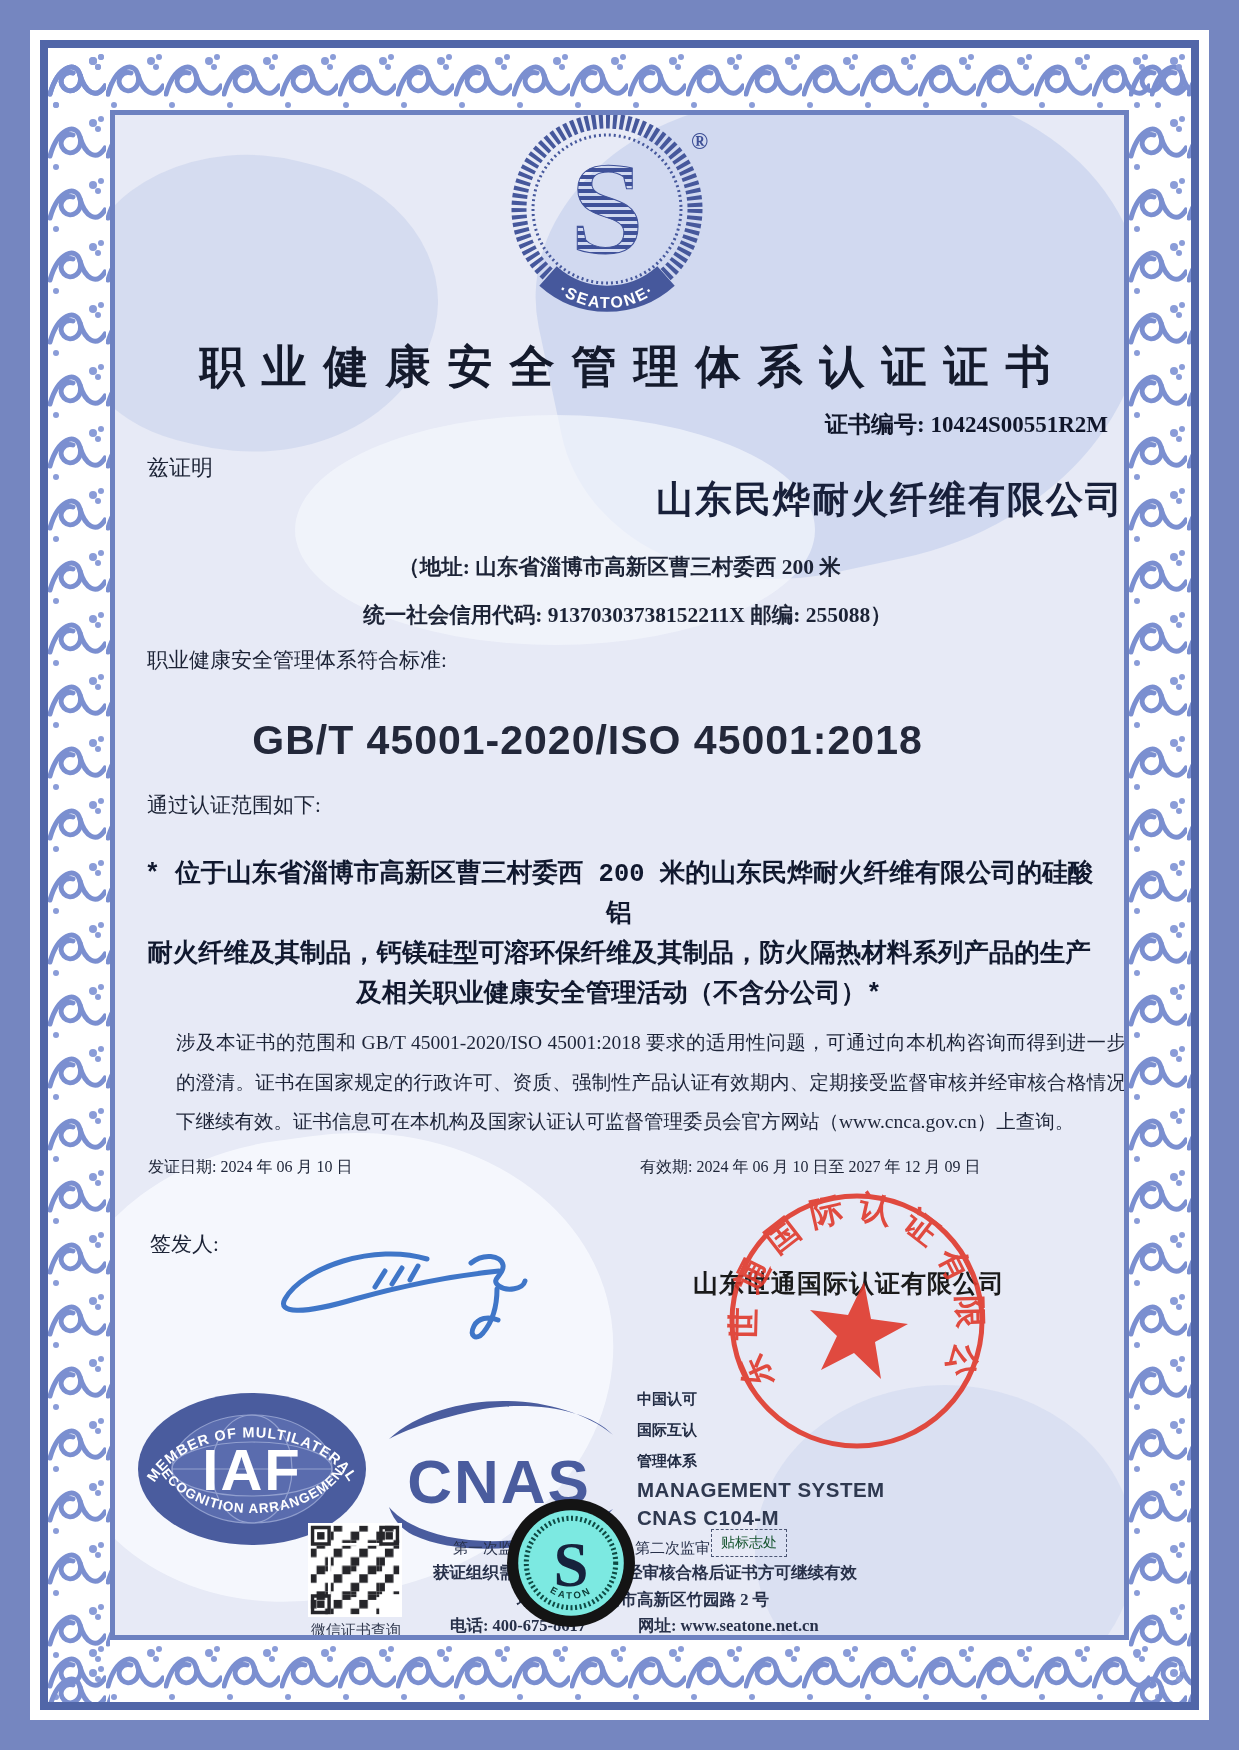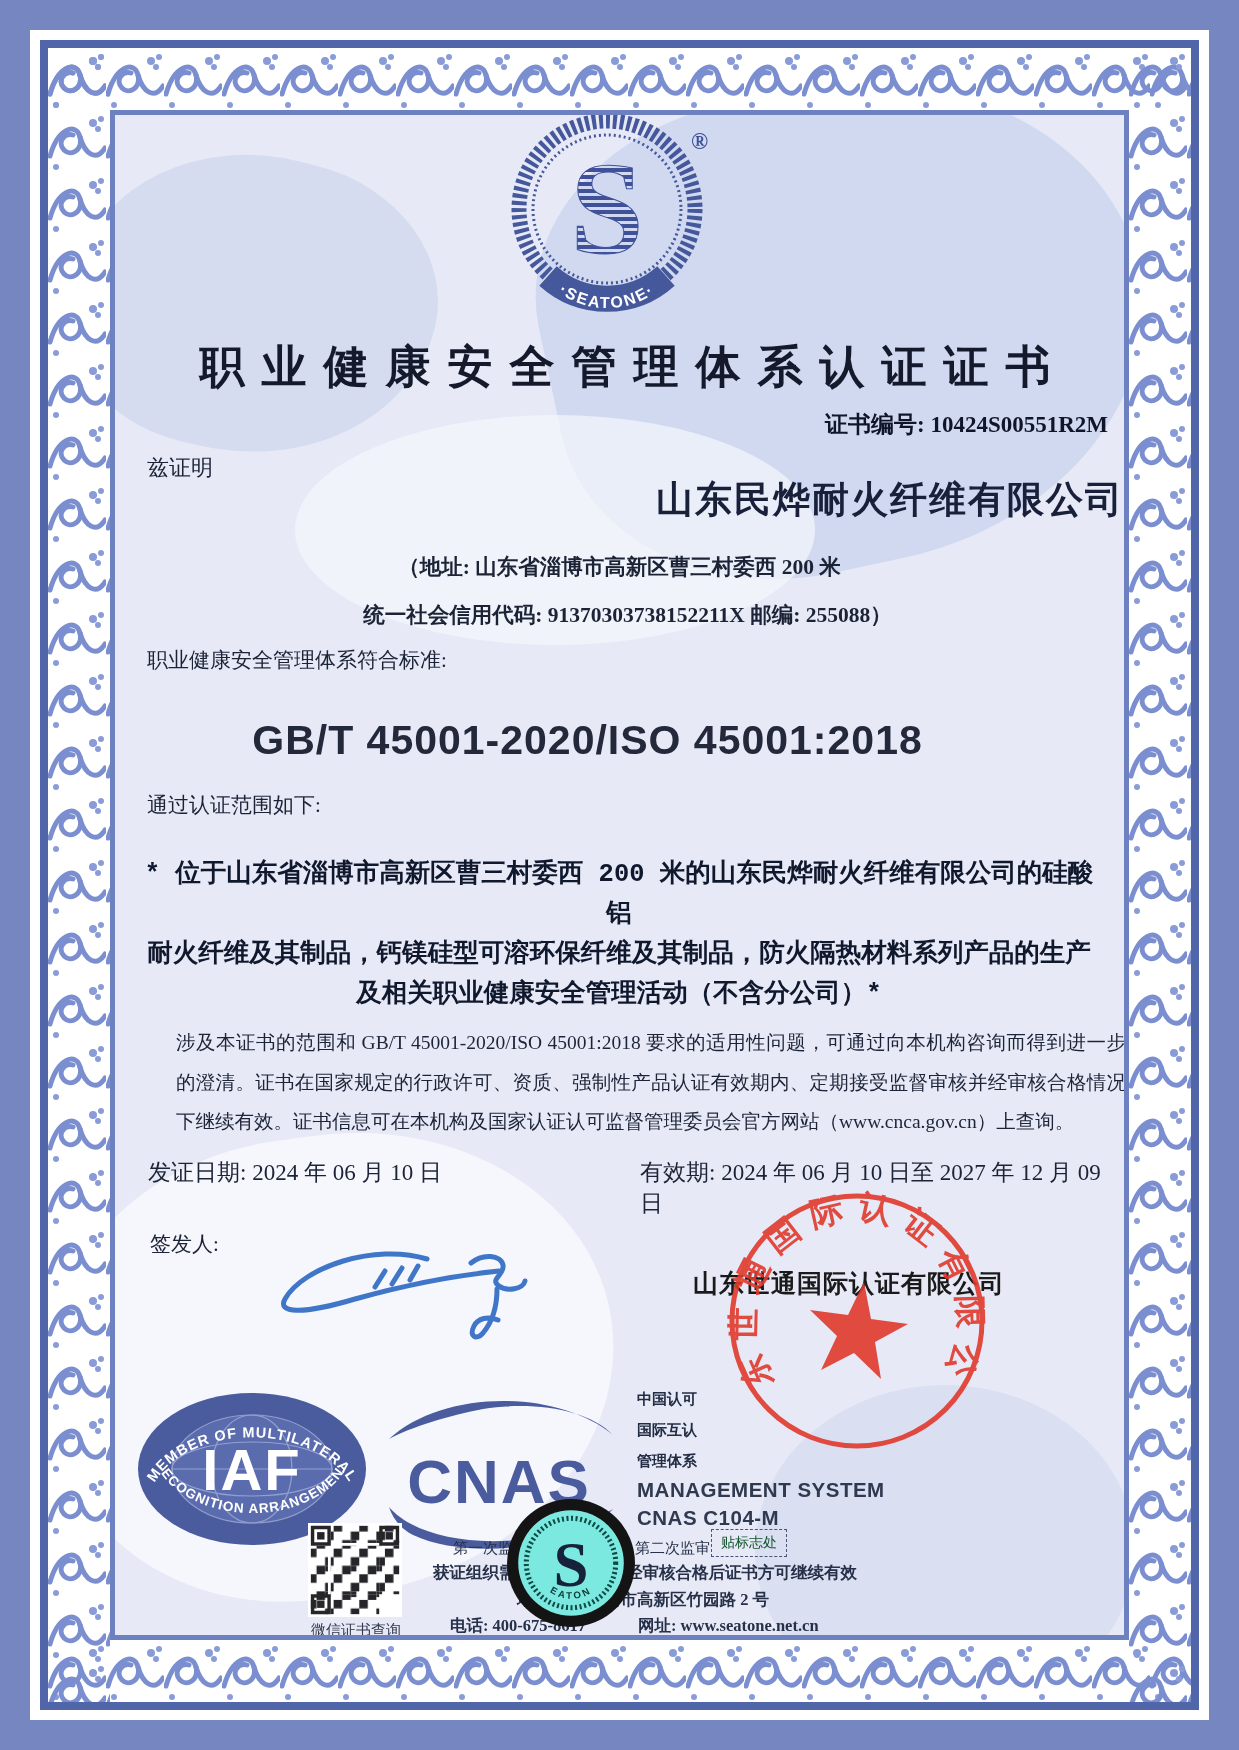--- a/index.html
+++ b/index.html
@@ -23,21 +23,21 @@
            font-family:"Liberation Sans","DejaVu Sans",sans-serif;}
   .addr1{left:0;top:437px;width:100%;text-align:center;font-size:21.5px;font-weight:700;}
   .addr2{left:8px;top:485px;width:100%;text-align:center;font-size:21.5px;font-weight:700;}
   .stdlabel{left:32px;top:531px;font-size:21px;}
   .standard{left:0;top:602px;width:100%;text-align:center;font-size:41px;font-weight:600;color:#23283a;
             font-family:"Liberation Sans","DejaVu Sans",sans-serif;padding-right:64px;box-sizing:border-box;letter-spacing:1px;}
   .scopelabel{left:32px;top:676px;font-size:21px;}
   .scope{left:20px;top:740px;width:968px;text-align:center;font-size:25.5px;line-height:40px;font-weight:700;color:#10182e;
          font-family:Liberation Mono, monospace;}
   .legal{left:33px;top:908px;width:950px;font-size:19.5px;line-height:39.5px;text-align:justify;color:#1d2438;margin-left:28px;}
-  .daterow{top:1042px;font-size:23px;}
+  .daterow{top:1042px;font-size:16px;}
   .d1{left:33px;}
   .d2{left:525px;}
   .signer{left:35px;top:1115px;font-size:21px;}
   .issuer-black{left:578px;top:1152px;font-size:25px;font-weight:700;color:#1a1a1a;letter-spacing:1px;
                 font-family:"Liberation Sans","DejaVu Sans",sans-serif;}
   .acc-block{left:522px;top:1268px;font-family:"Liberation Sans","DejaVu Sans",sans-serif;}
   .acc-zh{font-size:15px;font-weight:600;color:#222c44;line-height:31px;}
   .acc-en{font-size:20.5px;font-weight:700;color:#2f3950;line-height:28px;letter-spacing:.5px;}
   .qr-caption{left:182px;top:1506px;width:118px;text-align:center;font-size:15px;color:#30384e;}
   .f-small{font-size:15px;color:#273049;}

